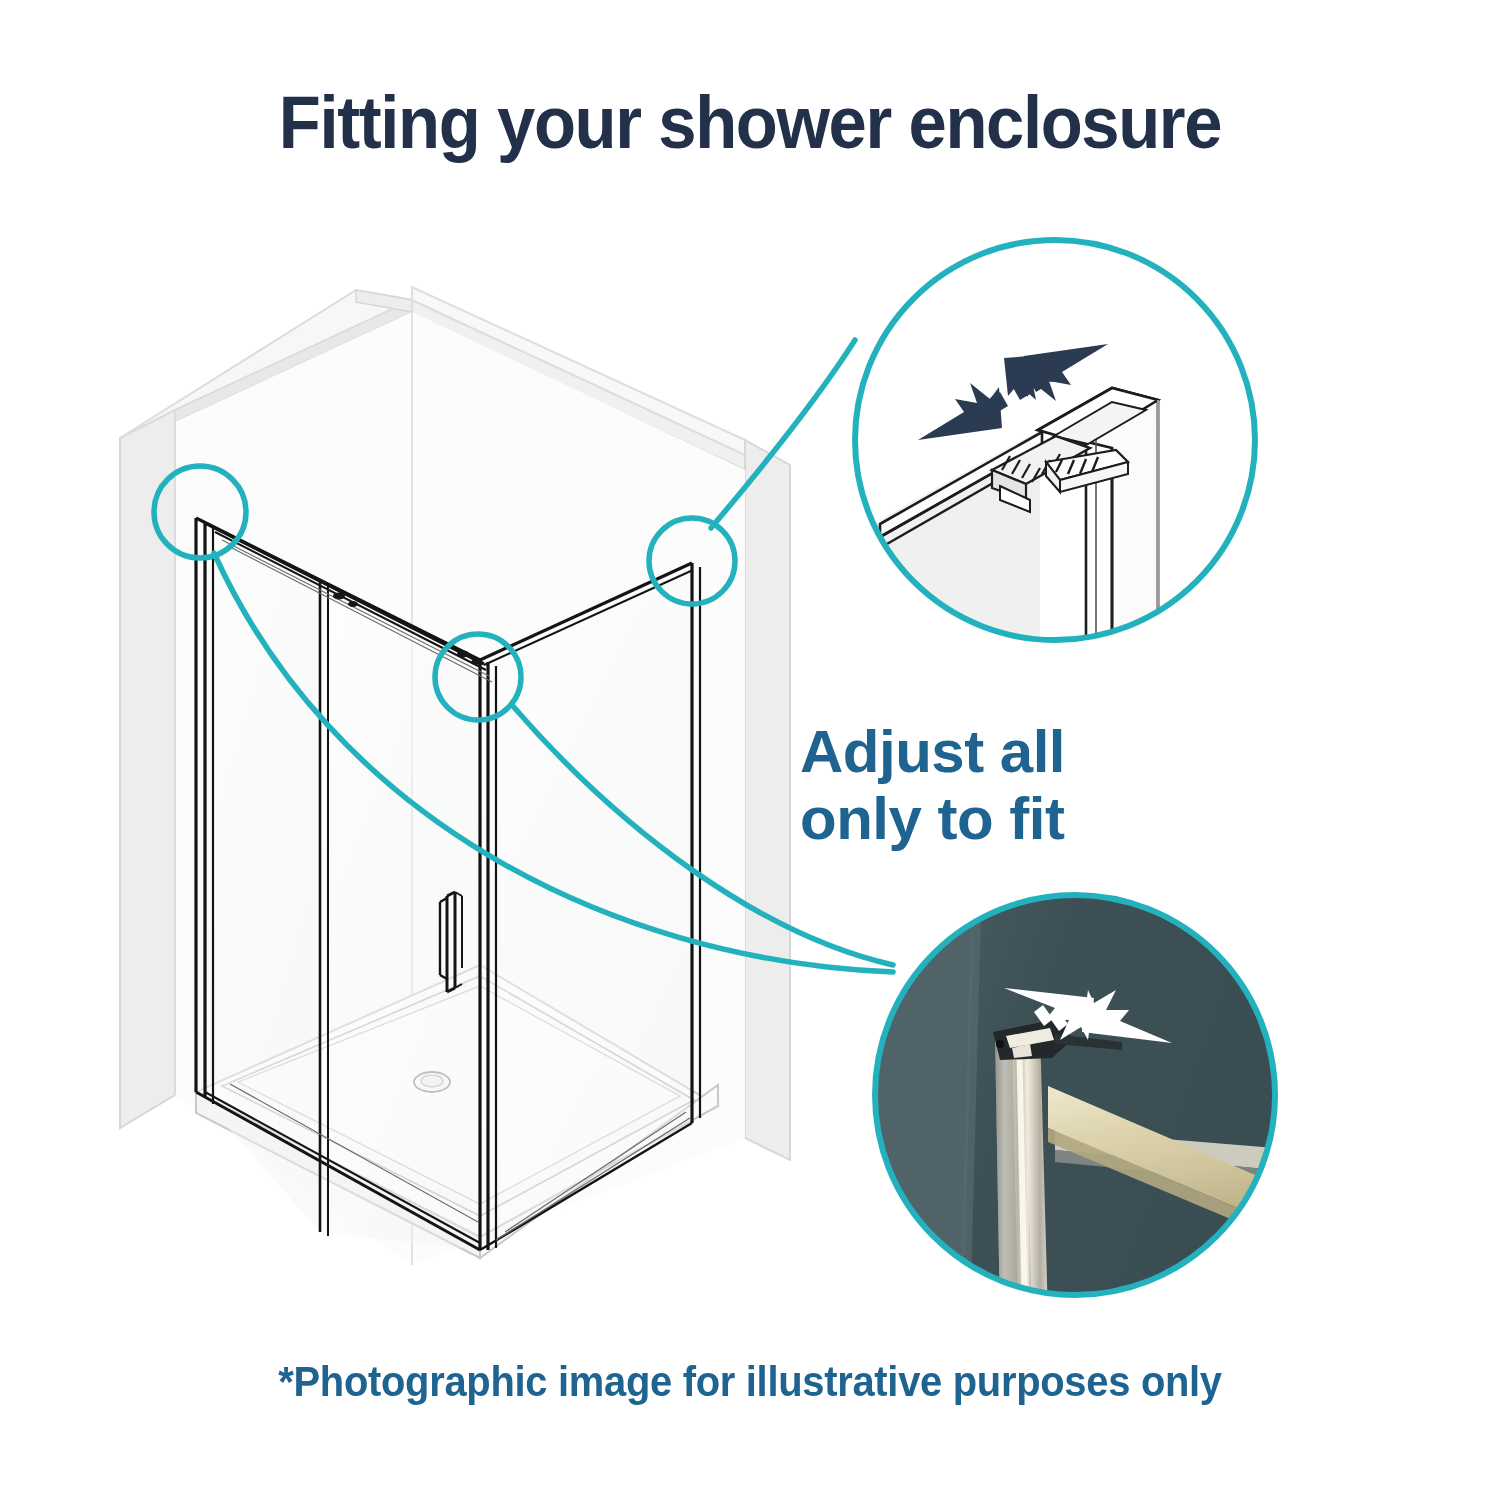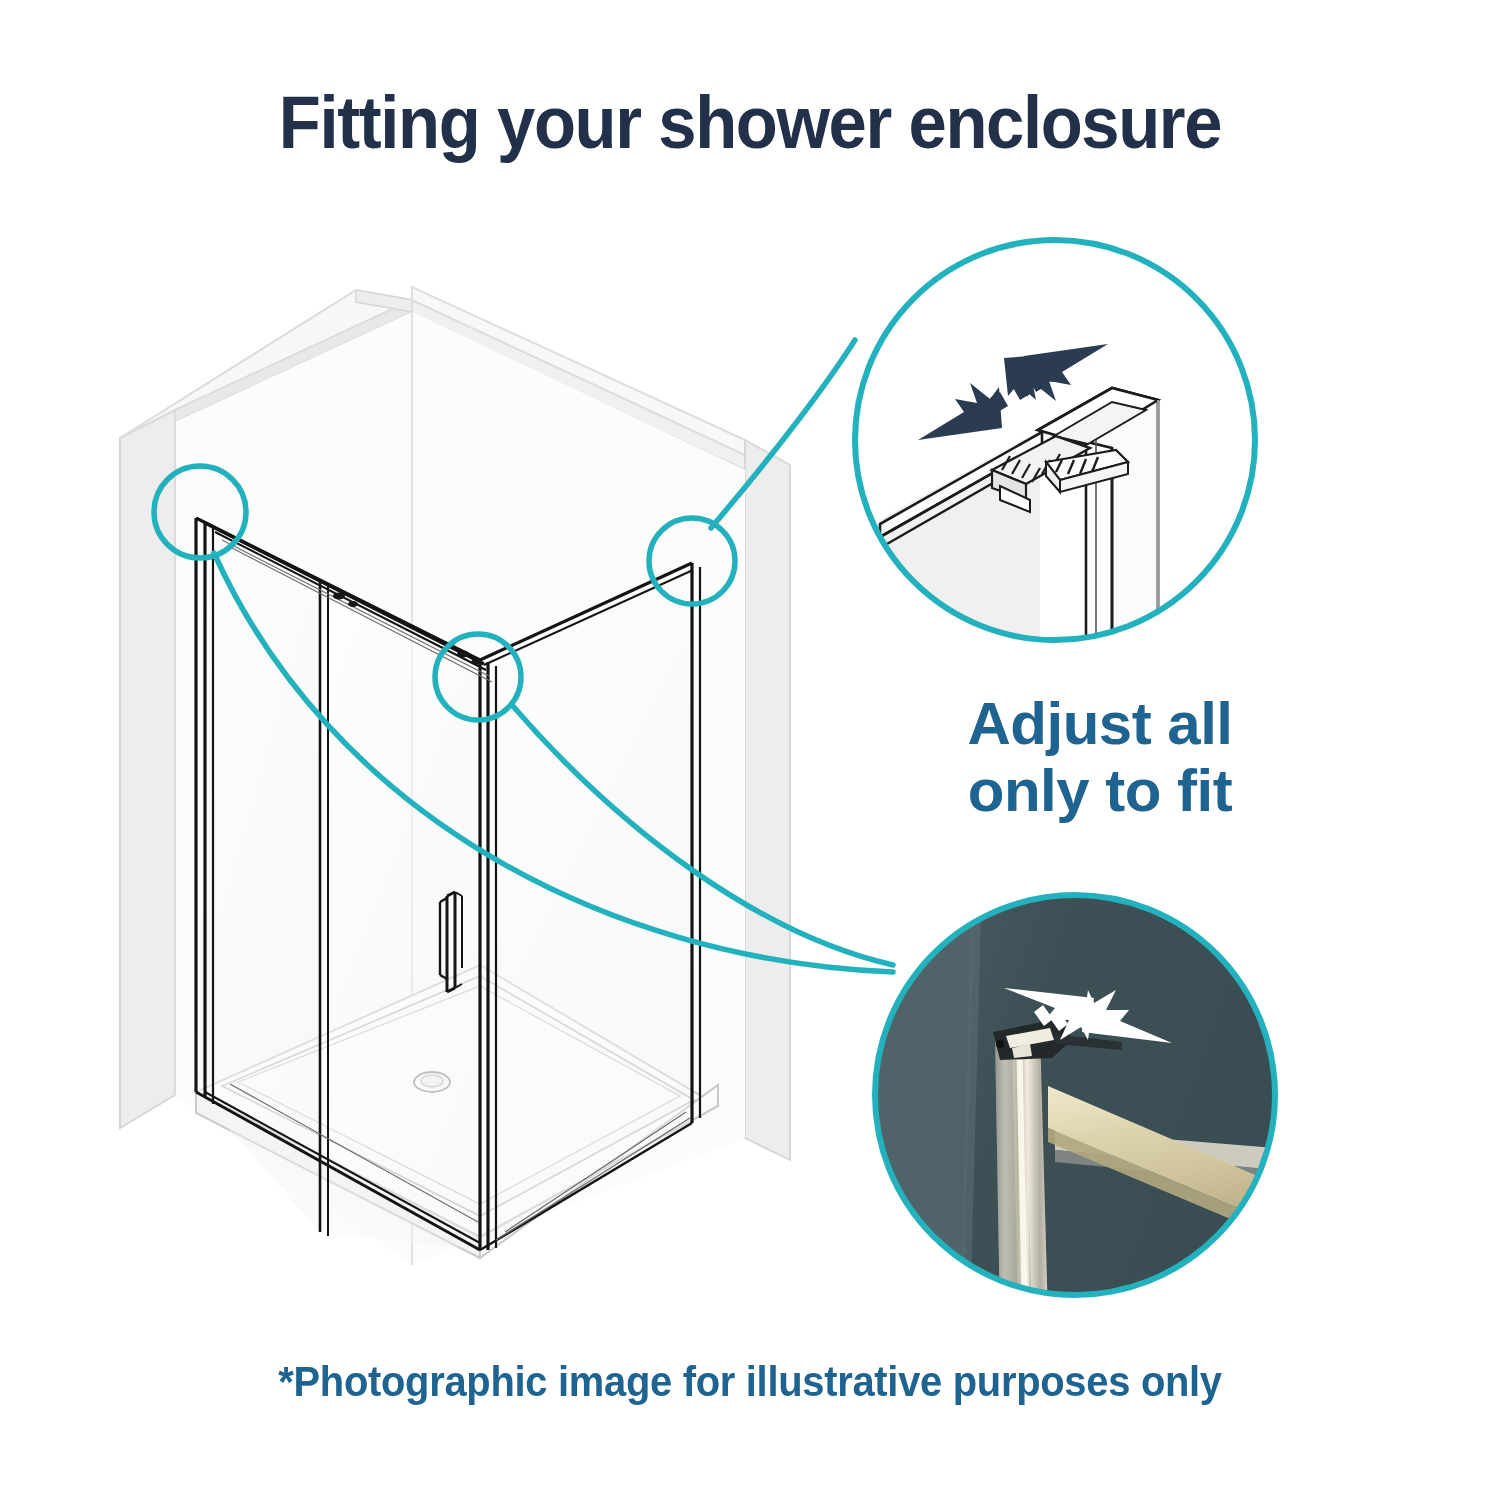--- a/index.html
+++ b/index.html
@@ -8,21 +8,21 @@
   #stage{position:relative;width:1500px;height:1108px;background:#fff;}
 
   .title{
     position:absolute;left:0;top:86px;width:1500px;text-align:center;
     font-size:74px;font-weight:bold;color:#22304a;
     letter-spacing:-1.5px;line-height:1;
     font-family:"Liberation Sans",sans-serif;
     transform:scaleX(0.93);transform-origin:center top;
   }
   .callout-text{
-    position:absolute;left:800px;top:690px;width:600px;text-align:center;
+    position:absolute;left:800px;top:718px;width:600px;
     font-size:60px;font-weight:bold;color:#1f6491;line-height:1.12;
     letter-spacing:-0.5px;
   }
   .footer{
     position:absolute;left:0;top:1358px;width:1500px;text-align:center;
     font-size:42px;font-weight:bold;color:#1f6491;letter-spacing:-0.3px;
     transform:scaleX(0.95);transform-origin:center top;
   }
   svg.layer{position:absolute;left:0;top:0;width:1500px;height:1500px;}
 </style>

